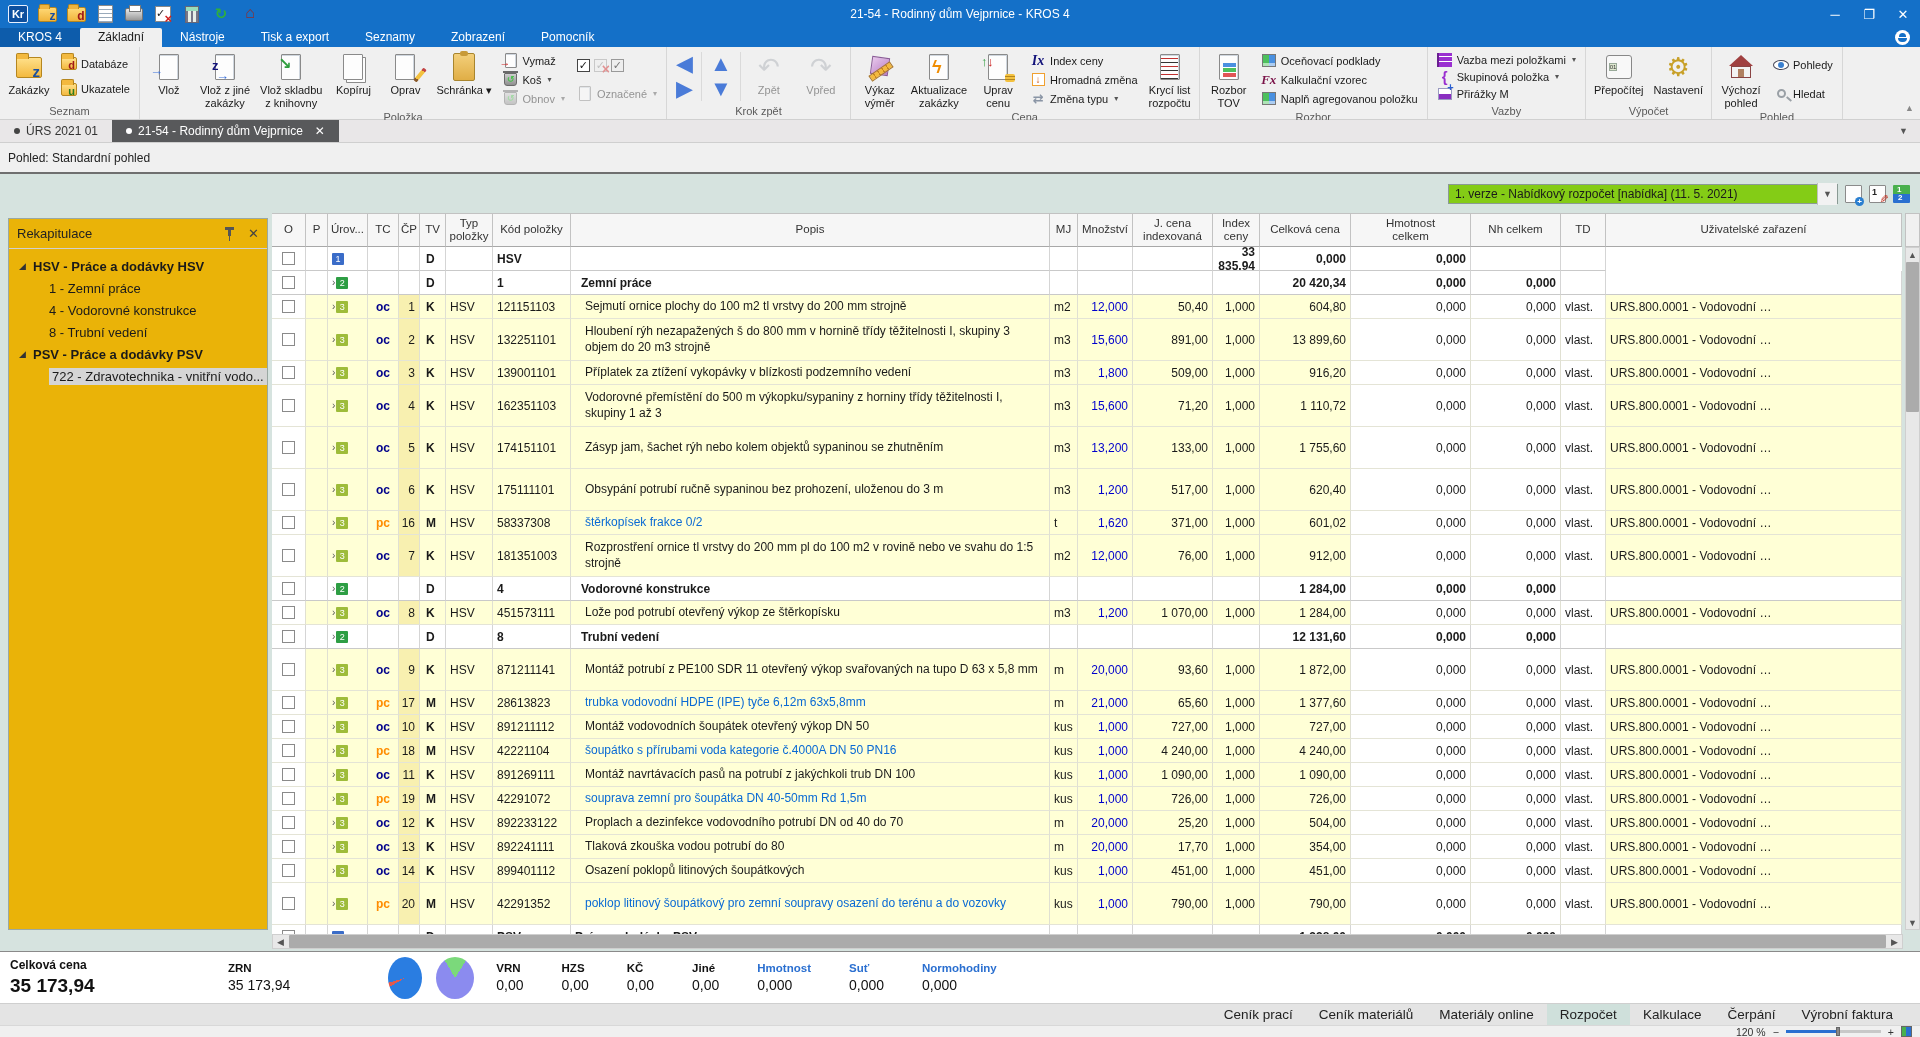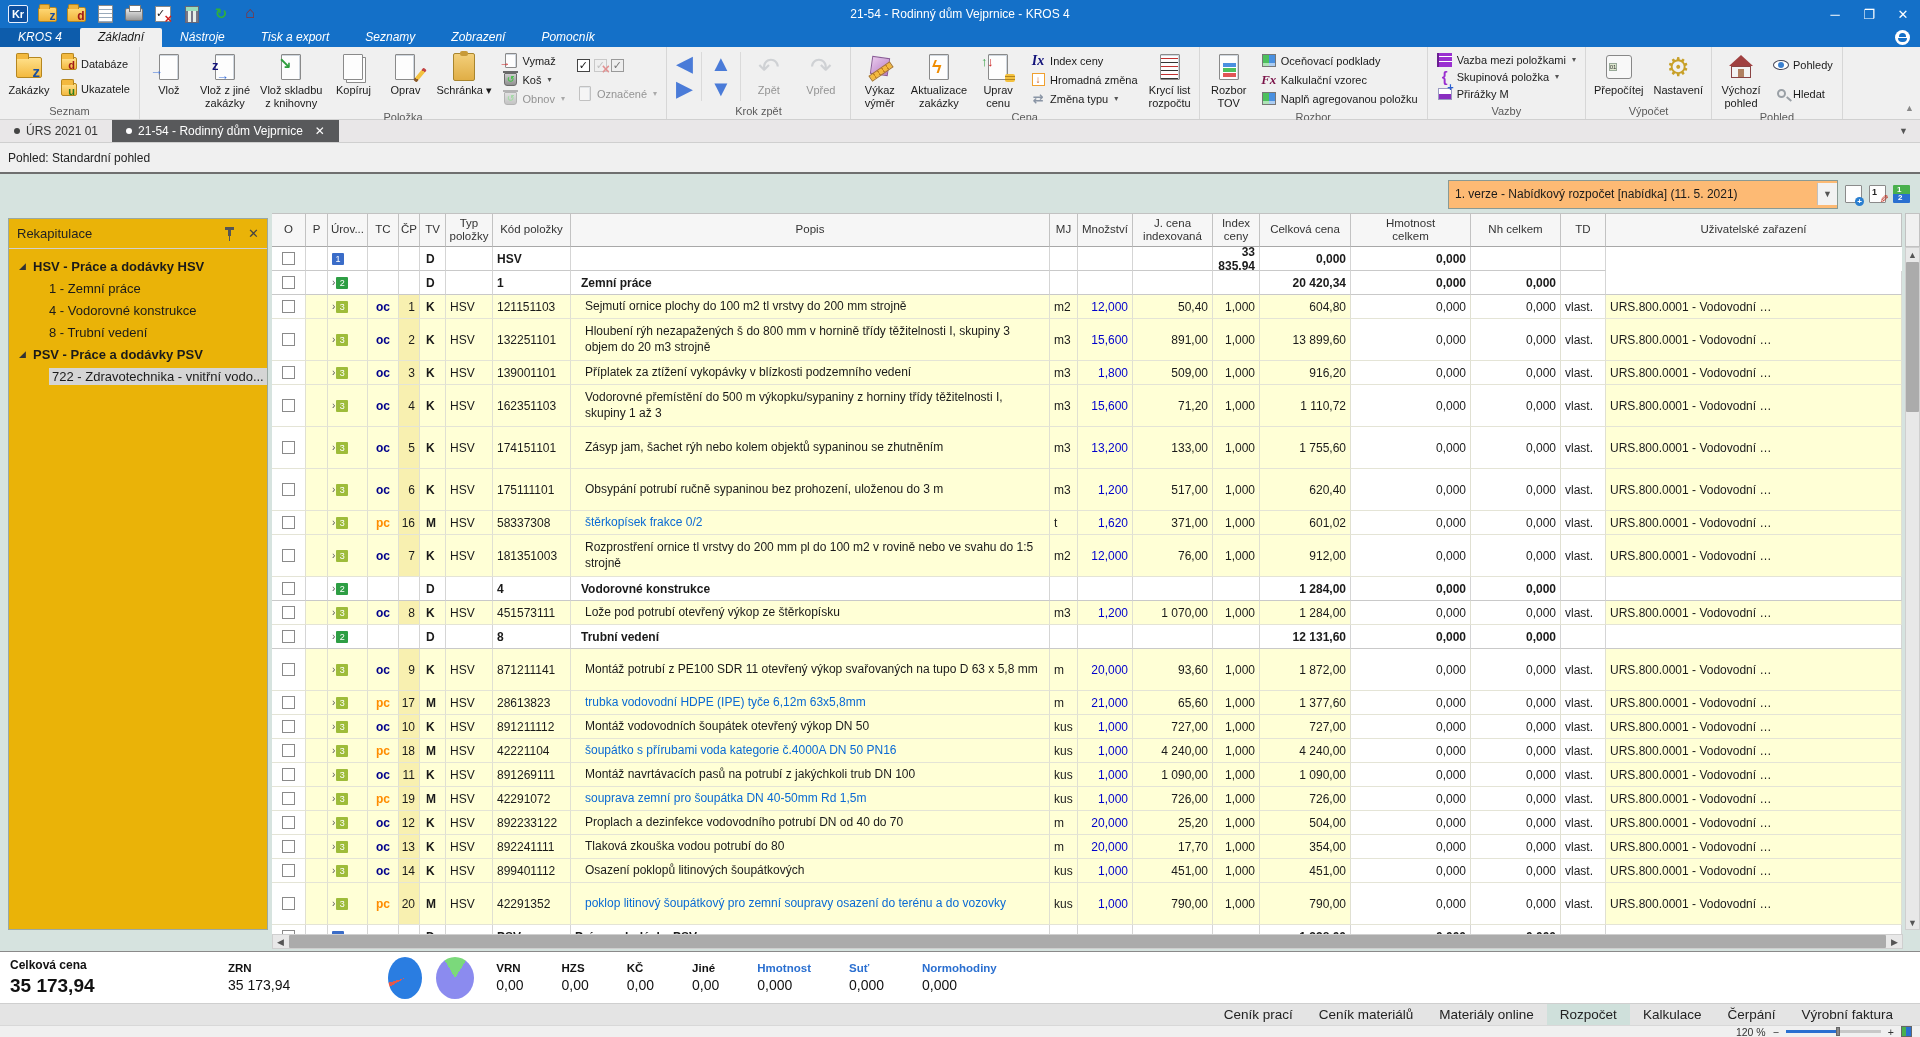--- a/index.html
+++ b/index.html
@@ -110,21 +110,21 @@
   .dtab.active{background:#58595b;color:#fff;}
   .dtab.active .dot{background:#fff;}
   .dtab .x{margin-left:6px;font-size:12px;}
   .doctabs .right-caret{margin-left:auto;margin-right:12px;align-self:center;color:#555;font-size:9px;}
 
   
   .viewbar{position:absolute;left:0;top:143px;width:1920px;height:31px;background:#f0f0f0;border-bottom:2px solid #6f6f6f;display:flex;align-items:center;padding-left:8px;font-size:12px;color:#222;}
 
   
   .versionrow{position:absolute;left:0;top:180px;width:1920px;height:28px;display:flex;justify-content:flex-end;align-items:center;gap:7px;padding-right:10px;}
-  .verselect{width:390px;height:29px;background:#fdba74;border:1px solid #8a9a94;display:flex;align-items:center;font-size:12px;}
+  .verselect{width:390px;height:20px;background:#84cc16;border:1px solid #8a9a94;display:flex;align-items:center;font-size:12px;}
   .verselect .val{flex:1;padding:0 6px;white-space:nowrap;overflow:hidden;}
   .verselect .vbtn{width:20px;height:22px;border-left:1px solid #c0c0c0;display:flex;align-items:center;justify-content:center;color:#555;font-size:9px;background:#f2f2f2;}
   .vicon{width:17px;height:18px;position:relative;background:#fdfdfd;border:1px solid #8a8a8a;border-radius:1px;font-size:9px;}
   .vicon span{position:absolute;font-weight:bold;}
   .vi-add span{right:-3px;bottom:-4px;color:#fff;background:#2a7fd0;border-radius:50%;width:9px;height:9px;line-height:9px;text-align:center;font-size:8px;}
   .vi-edit span.n{left:2px;top:1px;color:#222;}
   .vi-edit span.p{right:-3px;bottom:-3px;color:#c03020;font-size:11px;transform:rotate(90deg);}
   .vi-cmp{border:none;background:linear-gradient(#3aા 0 0);}
   .vi-cmp{background:linear-gradient(#49b04d 0 50%,#2a6fd0 50%);}
   .vi-cmp span{color:#fff;font-size:8px;left:4px;top:0;}
@@ -248,21 +248,21 @@
     </div>
     <div class="title-center">21-54 - Rodinný dům Vejprnice - KROS 4</div>
     <div class="winbtns">
       <span class="winbtn">─</span>
       <span class="winbtn">❐</span>
       <span class="winbtn">✕</span>
     </div>
   </div>
 
   <div class="menubar">
-    <div id="menu-items" style="display:flex;align-items:flex-end;font-style:italic;">
+    <div id="menu-items" style="display:flex;align-items:flex-end;">
         <div class="mtab file">KROS 4</div>
         <div class="mtab active">Základní</div>
         <div class="mtab">Nástroje</div>
         <div class="mtab">Tisk a export</div>
         <div class="mtab">Seznamy</div>
         <div class="mtab">Zobrazení</div>
         <div class="mtab">Pomocník</div>
       </div>
     <span class="account"></span>
   </div>

